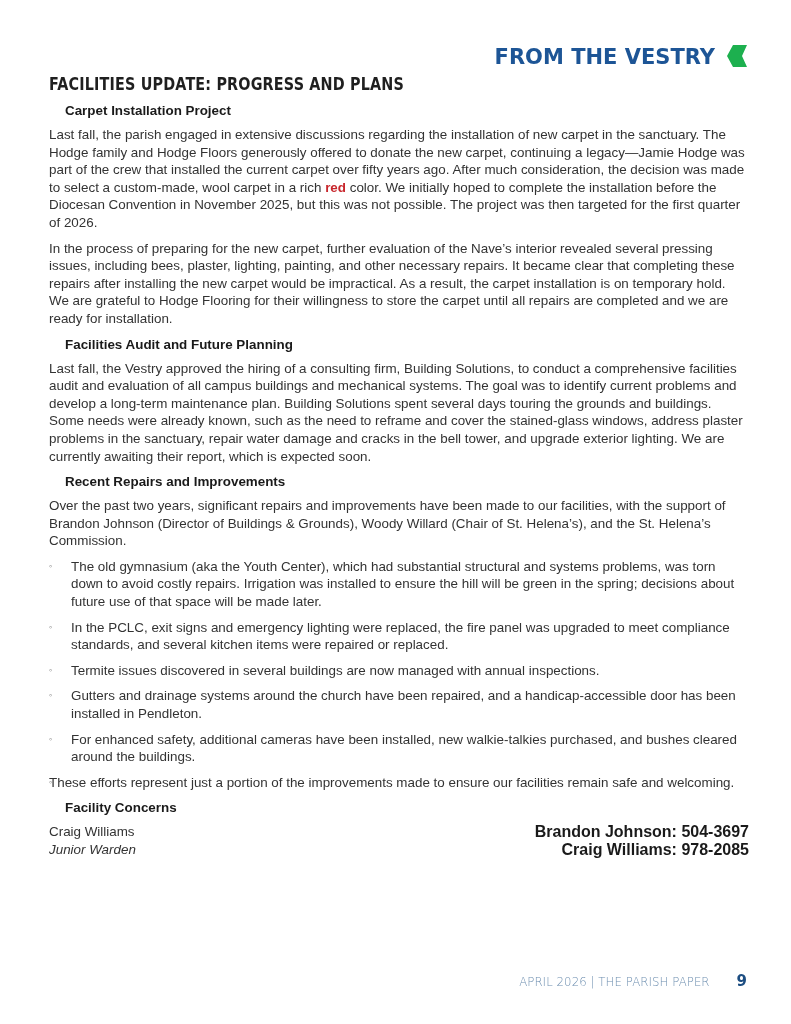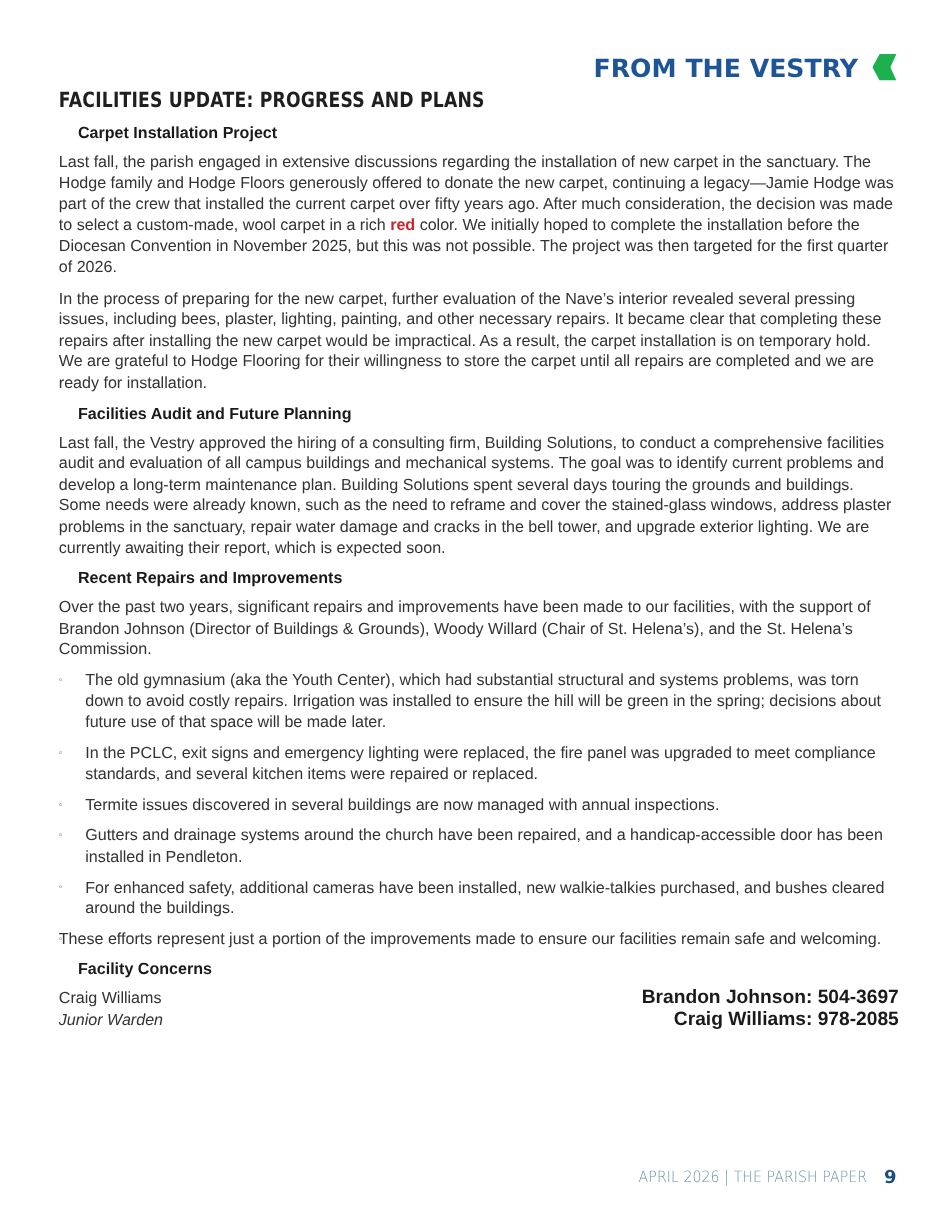--- a/index.html
+++ b/index.html
@@ -15,21 +15,21 @@
   p { font-size: 13.4px; line-height: 17.6px; margin: 0 0 8px 0; color: #333; }
   .red { color: #c8262c; font-weight: bold; }
   ul.bullets { list-style: none; margin: 0 0 4px 0; padding: 0; }
   ul.bullets li { position: relative; padding-left: 22px; font-size: 13.4px; line-height: 17.6px; margin-bottom: 8px; color: #333; }
   ul.bullets li .bullet { position: absolute; left: 0; top: 0; font-size: 9px; color: #777; }
   .sig-row { display: flex; justify-content: space-between; align-items: flex-start; margin-top: 2px; }
   .sig-left div { font-size: 13.4px; line-height: 17.6px; color: #333; }
   .sig-left .role { font-style: italic; }
   .sig-right { text-align: right; }
   .sig-right div { font-weight: bold; font-size: 16px; line-height: 17.6px; color: #1a1a1a; }
-  .footer { position: absolute; top: 972px; right: 44px; display: flex; align-items: center; gap: 14px; }
+  .footer { position: absolute; top: 972px; right: 44px; display: flex; align-items: center; gap: 27px; }
   .footer-text { font-family: "DejaVu Sans", sans-serif; font-size: 13px; color: #6e8fb0; letter-spacing: 0.1px; font-weight: 300; transform: scaleX(0.9); transform-origin: right; white-space: nowrap; }
   .page-num { font-family: "DejaVu Sans", sans-serif; font-size: 15px; font-weight: bold; color: #1d4e82; }
 </style>
 </head>
 <body>
 
 <div class="header-banner">
   <span class="banner-text">FROM THE VESTRY</span>
   <svg class="banner-flag" viewBox="0 0 20 22">
     <polygon points="6,0 20,0 15,11 20,22 6,22 0,11" fill="#1db04f"></polygon>

